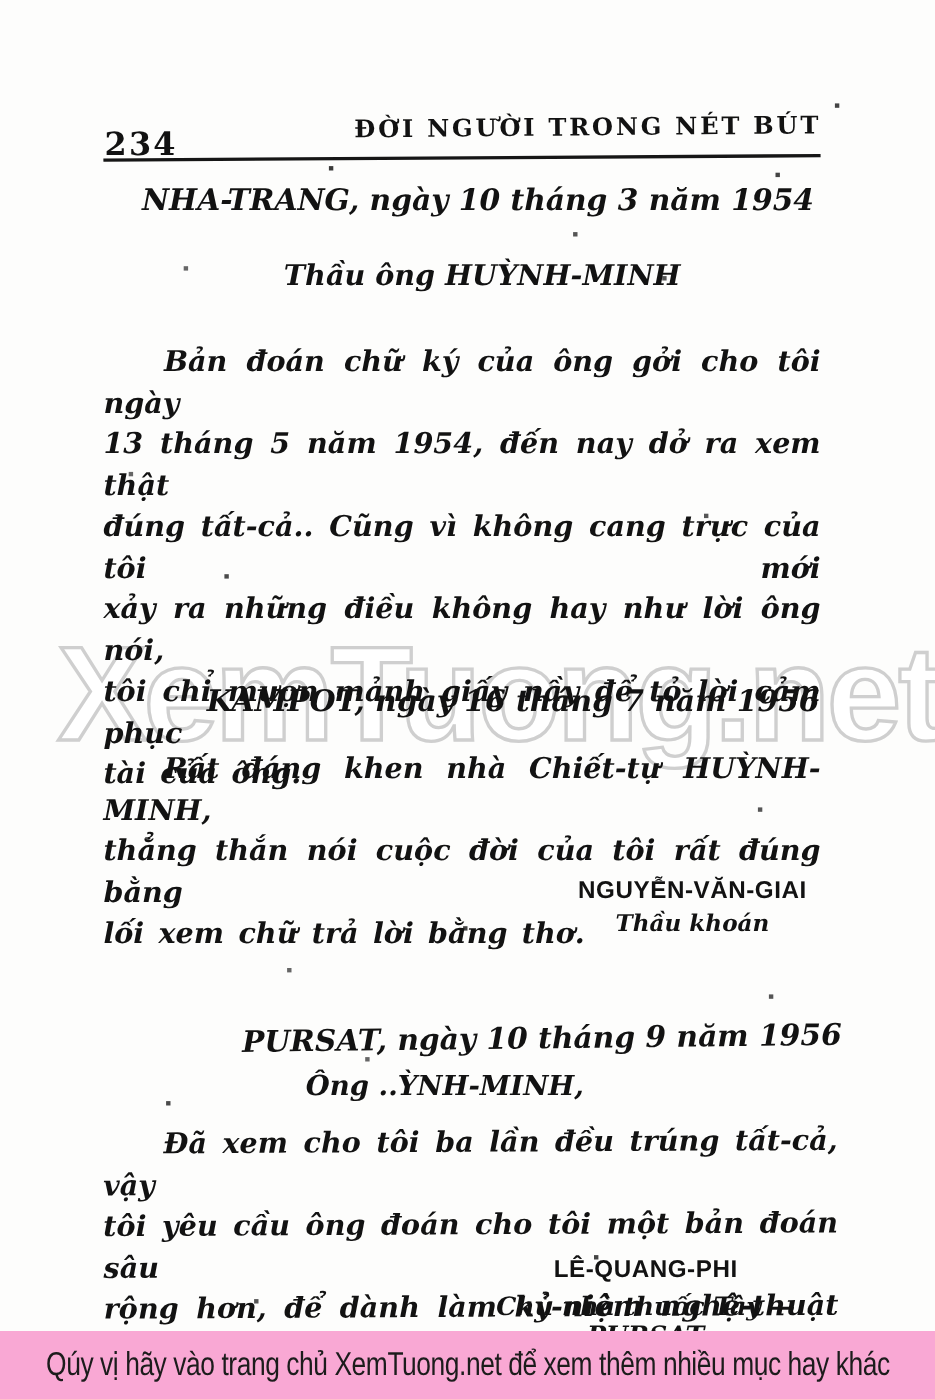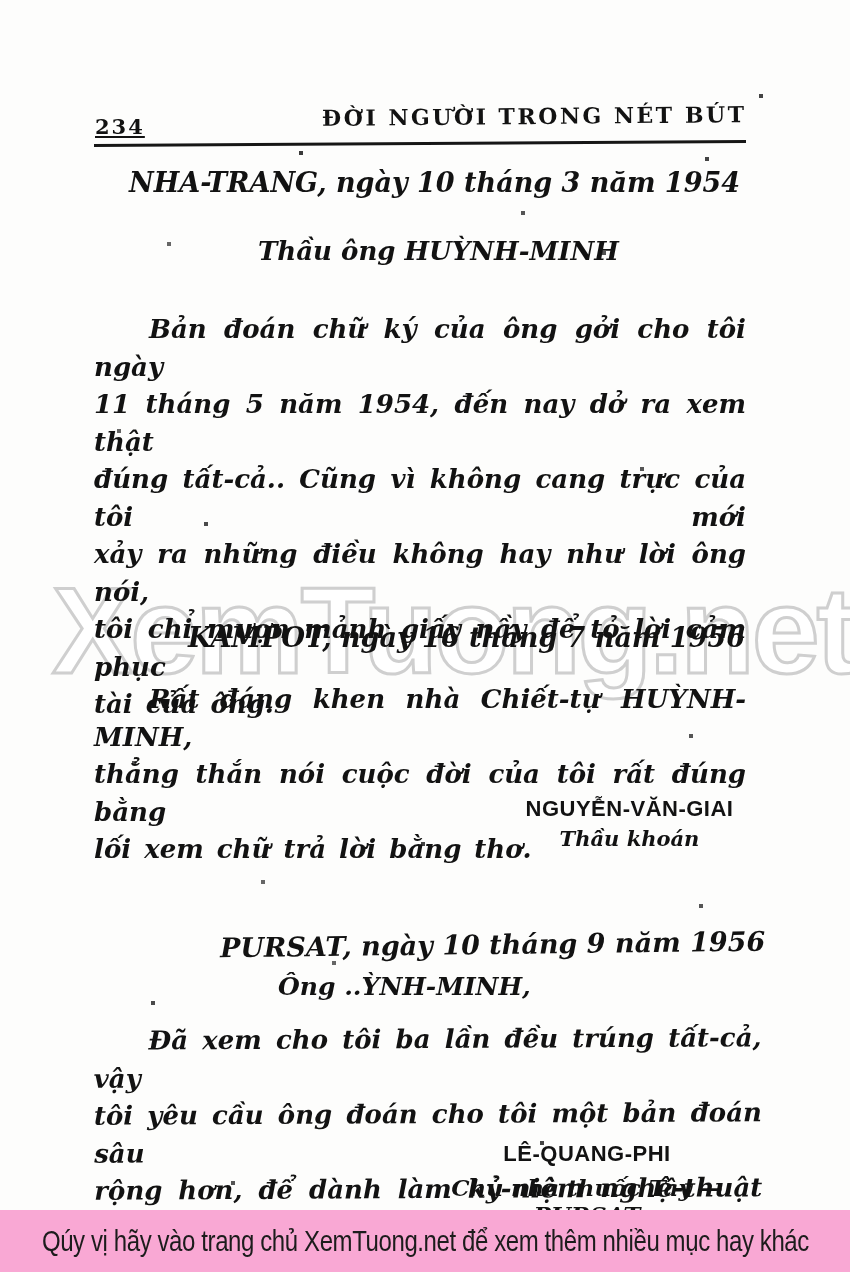--- a/index.html
+++ b/index.html
@@ -2,21 +2,21 @@
 <html><head>
 <meta charset="utf-8">
 <style>
   html,body{margin:0;padding:0;background:#ffffff;}
   .page{
     position:relative; width:850px; height:1272px; overflow:hidden;
     background:#fdfdfc; color:#121212;
     font-family:"DejaVu Serif", serif;
   }
   
-  .pagenum{position:absolute; left:95px; top:114px; font-size:21px; font-weight:bold; letter-spacing:2px; z-index:1;text-decoration:underline;}
+  .pagenum{position:absolute; left:95px; top:114px; font-size:29px; font-weight:bold; letter-spacing:2px; z-index:1;}
   .runhead{position:absolute; right:104px; top:103px; font-size:22px; font-weight:bold; letter-spacing:2.5px; white-space:nowrap; transform:rotate(-0.5deg); z-index:1;}
   .rule{position:absolute; left:94px; top:142px; width:652px; height:3px; background:#161616; transform:rotate(-0.35deg); z-index:1;}
 
   
   .watermark{
     position:absolute; top:570px; left:52px; z-index:0; white-space:nowrap;
     font-family:"Liberation Sans", sans-serif; font-weight:bold;
     font-size:122px; letter-spacing:-3px; line-height:1;
     color:#ffffff; -webkit-text-stroke:3px #cfcfcf; text-stroke:3px #cfcfcf;
   }
@@ -82,21 +82,21 @@
   <div class="watermark">XemTuong.net</div>
 
   <span class="pagenum">234</span>
   <span class="runhead">ĐỜI NGƯỜI TRONG NÉT BÚT</span>
   <div class="rule"></div>
 
   <div class="dateline" id="d1">NHA-TRANG, ngày 10 tháng 3 năm 1954</div>
   <div class="salutation" id="s1">Thầu ông HUỲNH-MINH</div>
   <div class="body" id="b1">
     <div class="bline first">Bản đoán chữ ký của ông gởi cho tôi ngày</div>
-    <div class="bline">11 tháng 5 năm 1954, đến nay dở ra xem thật</div>
+    <div class="bline">13 tháng 5 năm 1954, đến nay dở ra xem thật</div>
     <div class="bline">đúng tất-cả.. Cũng vì không cang trực của tôi mới</div>
     <div class="bline">xảy ra những điều không hay như lời ông nói,</div>
     <div class="bline">tôi chỉ mượn mảnh giấy nầy để tỏ lời cảm phục</div>
     <div class="bline endl">tài của ông.</div>
   </div>
 
   <div class="dateline" id="d2">KAMPOT, ngày 16 tháng 7 năm 1956</div>
   <div class="body" id="b2">
     <div class="bline first">Rất đáng khen nhà Chiết-tự HUỲNH-MINH,</div>
     <div class="bline">thẳng thắn nói cuộc đời của tôi rất đúng bằng</div>

